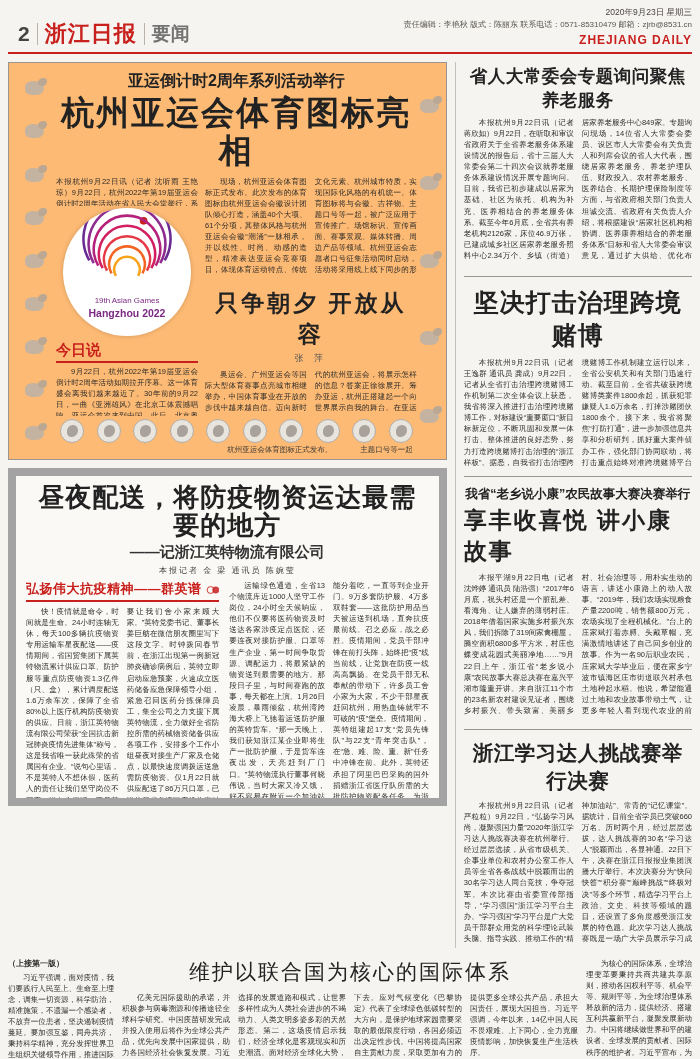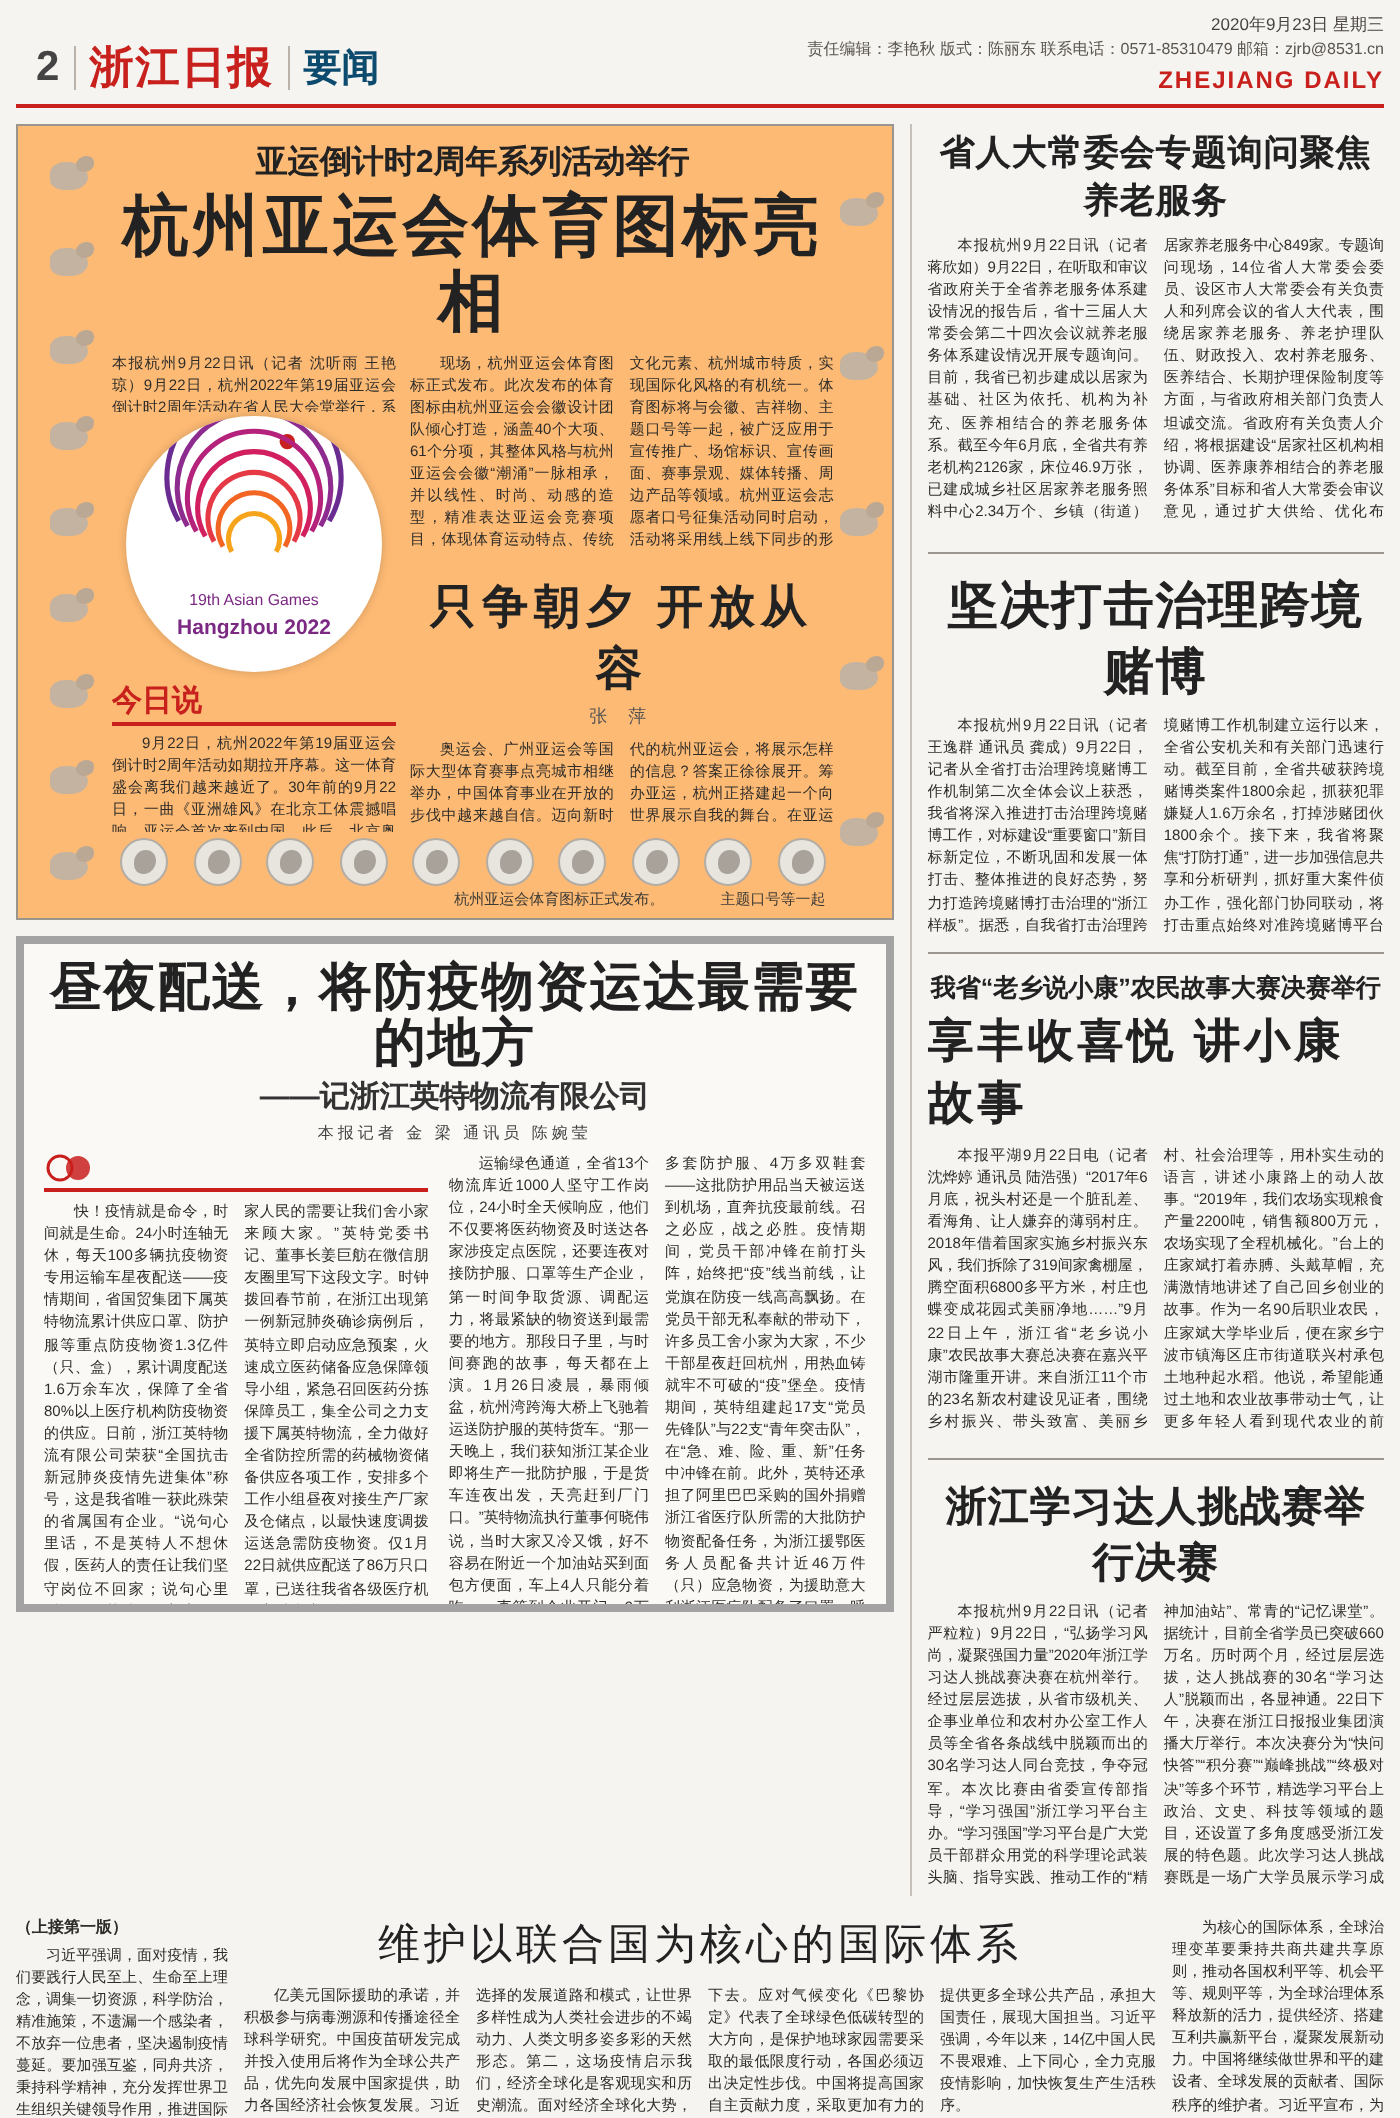--- a/index.html
+++ b/index.html
@@ -12,21 +12,21 @@
   .page { padding:6px 8px 0 8px; }
 
   
   .masthead { display:flex; justify-content:space-between; align-items:flex-end;
     border-bottom:2px solid #c8201d; padding-bottom:3px; }
   .mh-left { display:flex; align-items:center; gap:7px; padding-left:10px; }
   .page-num { font-size:21px; font-weight:bold; color:#444; }
   .mh-sep { width:1px; height:22px; background:#b9b3ac; }
   .paper-name { font-size:22px; font-weight:bold; color:#c8201d;
     font-family:"Liberation Serif", serif; letter-spacing:1px; }
-  .section-name { font-size:19px; font-weight:bold; color:#0c4a6e; }
+  .section-name { font-size:19px; font-weight:bold; color:#737373; }
   .mh-right { text-align:right; font-size:8px; color:#5a564f; line-height:1.5; }
   .mh-right .date { font-size:8.5px; color:#474340; }
   .mh-right .eng { color:#c8201d; font-weight:bold; font-size:12px; letter-spacing:1px; }
 
   
   .main { display:flex; gap:8px; margin-top:8px; }
   .col-left { width:444px; }
   .col-right { width:240px; border-left:1px solid #c5c0b9; padding-left:8px; }
 
   
@@ -62,21 +62,21 @@
   .band { display:flex; justify-content:space-between; align-items:center;
     padding:3px 4px 1px 4px; }
   .band-ic { width:24px; height:24px; border-radius:50%; border:1px solid #b3ada5;
     background:#e8e4de; position:relative; }
   .band-ic::after { content:""; position:absolute; left:6px; top:5px; width:11px; height:12px;
     background:#a8a29a; border-radius:55% 45% 60% 40%; }
   .caption { font-size:7.5px; color:#3c3a36; text-align:right; padding:1px 4px 0 0; }
   .caption span { margin-left:26px; }
 
   
-  .orange-box { margin-top:8px; border:4px solid #a3a3a3; background:#fbf9f6;
+  .orange-box { margin-top:8px; border:8px solid #a3a3a3; background:#fbf9f6;
     height:338px; padding:7px 10px 6px 10px; overflow:hidden; }
   .head3 { text-align:center; font-size:26px; font-weight:bold; letter-spacing:1px; line-height:1.1; }
   .sub3 { text-align:center; font-size:15px; font-weight:bold; color:#333; margin-top:3px; }
   .byline3 { text-align:center; font-size:8px; color:#444; margin:3px 0 4px 0; letter-spacing:2px; }
   .log-cols { display:flex; gap:10px; height:238px; overflow:hidden; }
   .log-l { width:48%; display:flex; flex-direction:column; }
   .log-r { width:52%; }
   .heroes { display:flex; align-items:flex-end; gap:4px;
     border-bottom:2px solid #c8201d; padding-bottom:2px; margin-bottom:4px; }
   .heroes-label { color:#c8201d; font-size:13px; font-weight:bold; letter-spacing:.5px; white-space:nowrap; }
@@ -206,20 +206,21 @@
         </div>
       </div>
 
       <div class="orange-box">
         <div class="head3">昼夜配送，将防疫物资运达最需要的地方</div>
         <div class="sub3">——记浙江英特物流有限公司</div>
         <div class="byline3">本报记者 金 梁 通讯员 陈婉莹</div>
         <div class="log-cols">
           <div class="log-l">
             <div class="heroes">
+              <span class="heroes-label">弘扬伟大抗疫精神——群英谱</span>
               <svg width="24" height="16" viewBox="0 0 24 16">
                 <circle cx="8" cy="8" r="6" fill="none" stroke="#c8201d" stroke-width="1.5"></circle>
                 <circle cx="17" cy="8" r="6" fill="#c8201d" opacity="0.85"></circle>
               </svg>
             </div>
             <div class="bodytext log-l-text">
               <p>快！疫情就是命令，时间就是生命。24小时连轴无休，每天100多辆抗疫物资专用运输车星夜配送——疫情期间，省国贸集团下属英特物流累计供应口罩、防护服等重点防疫物资1.3亿件（只、盒），累计调度配送1.6万余车次，保障了全省80%以上医疗机构防疫物资的供应。日前，浙江英特物流有限公司荣获“全国抗击新冠肺炎疫情先进集体”称号，这是我省唯一获此殊荣的省属国有企业。“说句心里话，不是英特人不想休假，医药人的责任让我们坚守岗位不回家；说句心里话，不是英特人不想家，国家人民的需要让我们舍小家来顾大家。”英特党委书记、董事长姜巨舫在微信朋友圈里写下这段文字。时钟拨回春节前，在浙江出现第一例新冠肺炎确诊病例后，英特立即启动应急预案，火速成立医药储备应急保障领导小组，紧急召回医药分拣保障员工，集全公司之力支援下属英特物流，全力做好全省防控所需的药械物资储备供应各项工作，安排多个工作小组昼夜对接生产厂家及仓储点，以最快速度调拨运送急需防疫物资。仅1月22日就供应配送了86万只口罩，已送往我省各级医疗机构应对防护物资急需。</p>
             </div>
           </div>
           <div class="log-r">

